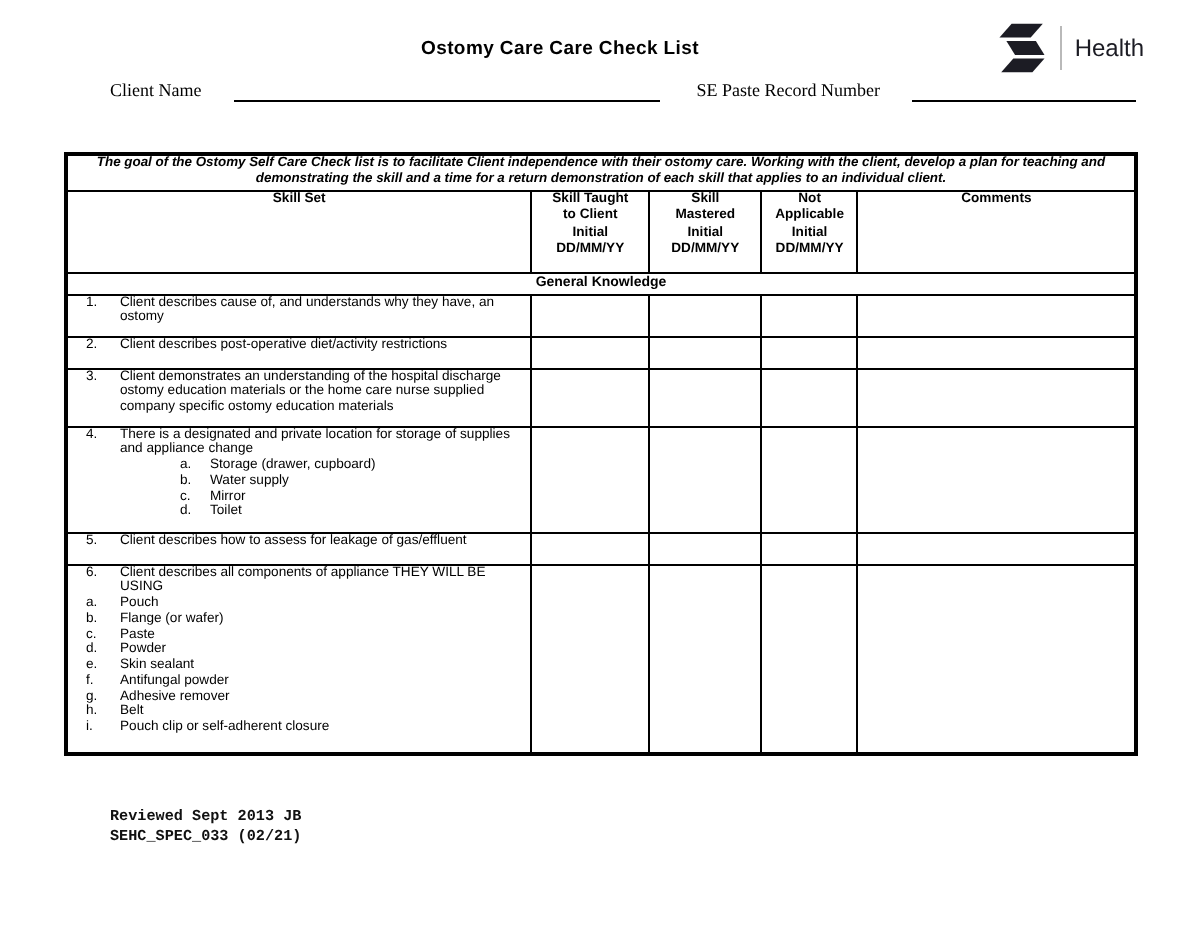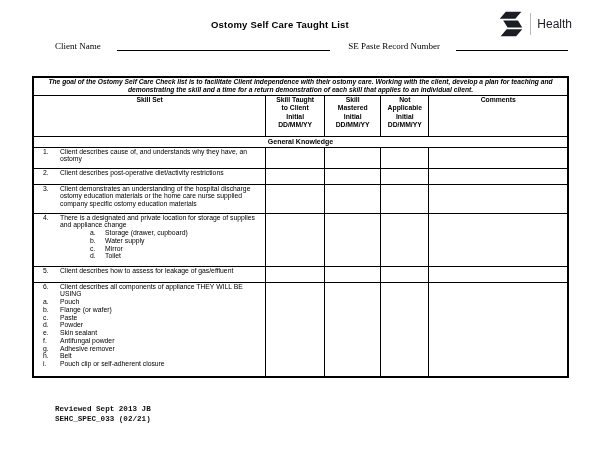--- a/index.html
+++ b/index.html
@@ -7,21 +7,21 @@
         font-family:"Liberation Sans",sans-serif;color:#000;}
 
   
   .title{position:absolute;top:19px;left:0;width:560px;text-align:center;
          font-size:9.5px;font-weight:bold;letter-spacing:.2px;}
   .logo{position:absolute;top:9px;right:28px;display:flex;align-items:center;gap:6px;height:30px;}
   .logo svg{display:block;}
   .logo-divider{display:inline-block;width:1px;height:22px;background:#b9b9b9;}
   .logo-text{font-size:12px;font-weight:500;color:#1c1c24;}
 
-  .client-line{position:absolute;top:40px;left:55px;right:32px;display:flex;align-items:center;
+  .client-line{position:absolute;top:40px;left:55px;right:32px;display:flex;align-items:flex-start;
                font-family:"Liberation Serif",serif;font-size:9px;gap:12px;}
   .fill-line{border-bottom:1px solid #000;height:10px;display:inline-block;}
   .fill-line.long{flex:2.0;margin:0 6px 0 4px;}
   .fill-line.short{flex:1.05;margin:0 0 0 4px;}
 
   
   table.check{position:absolute;top:76px;left:32px;width:537px;border-collapse:collapse;
               border:2px solid #000;table-layout:fixed;}
   table.check td,table.check th{border:1px solid #000;vertical-align:top;padding:0;}
   .goal-row td{font-size:6.7px;font-weight:bold;font-style:italic;text-align:center;
@@ -50,21 +50,21 @@
   <div class="logo">
     <svg width="26" height="28" viewBox="0 0 30 30">
       <polygon points="9,1 27,1 20,9 2,9" fill="#1c1c24"></polygon>
       <polygon points="6,11 23,11 28,19 11,19" fill="#1c1c24"></polygon>
       <polygon points="10,21 28,21 21,29 3,29" fill="#1c1c24"></polygon>
     </svg>
     <span class="logo-divider"></span>
     <span class="logo-text">Health</span>
   </div>
 
-  <div class="title">Ostomy Self Care Taught List</div>
+  <div class="title">Ostomy Care Care Check List</div>
 
   <div class="client-line">
     <span>Client Name</span>
     <span class="fill-line long"></span>
     <span>SE Paste Record Number</span>
     <span class="fill-line short"></span>
   </div>
 
   <table class="check">
     <colgroup>

